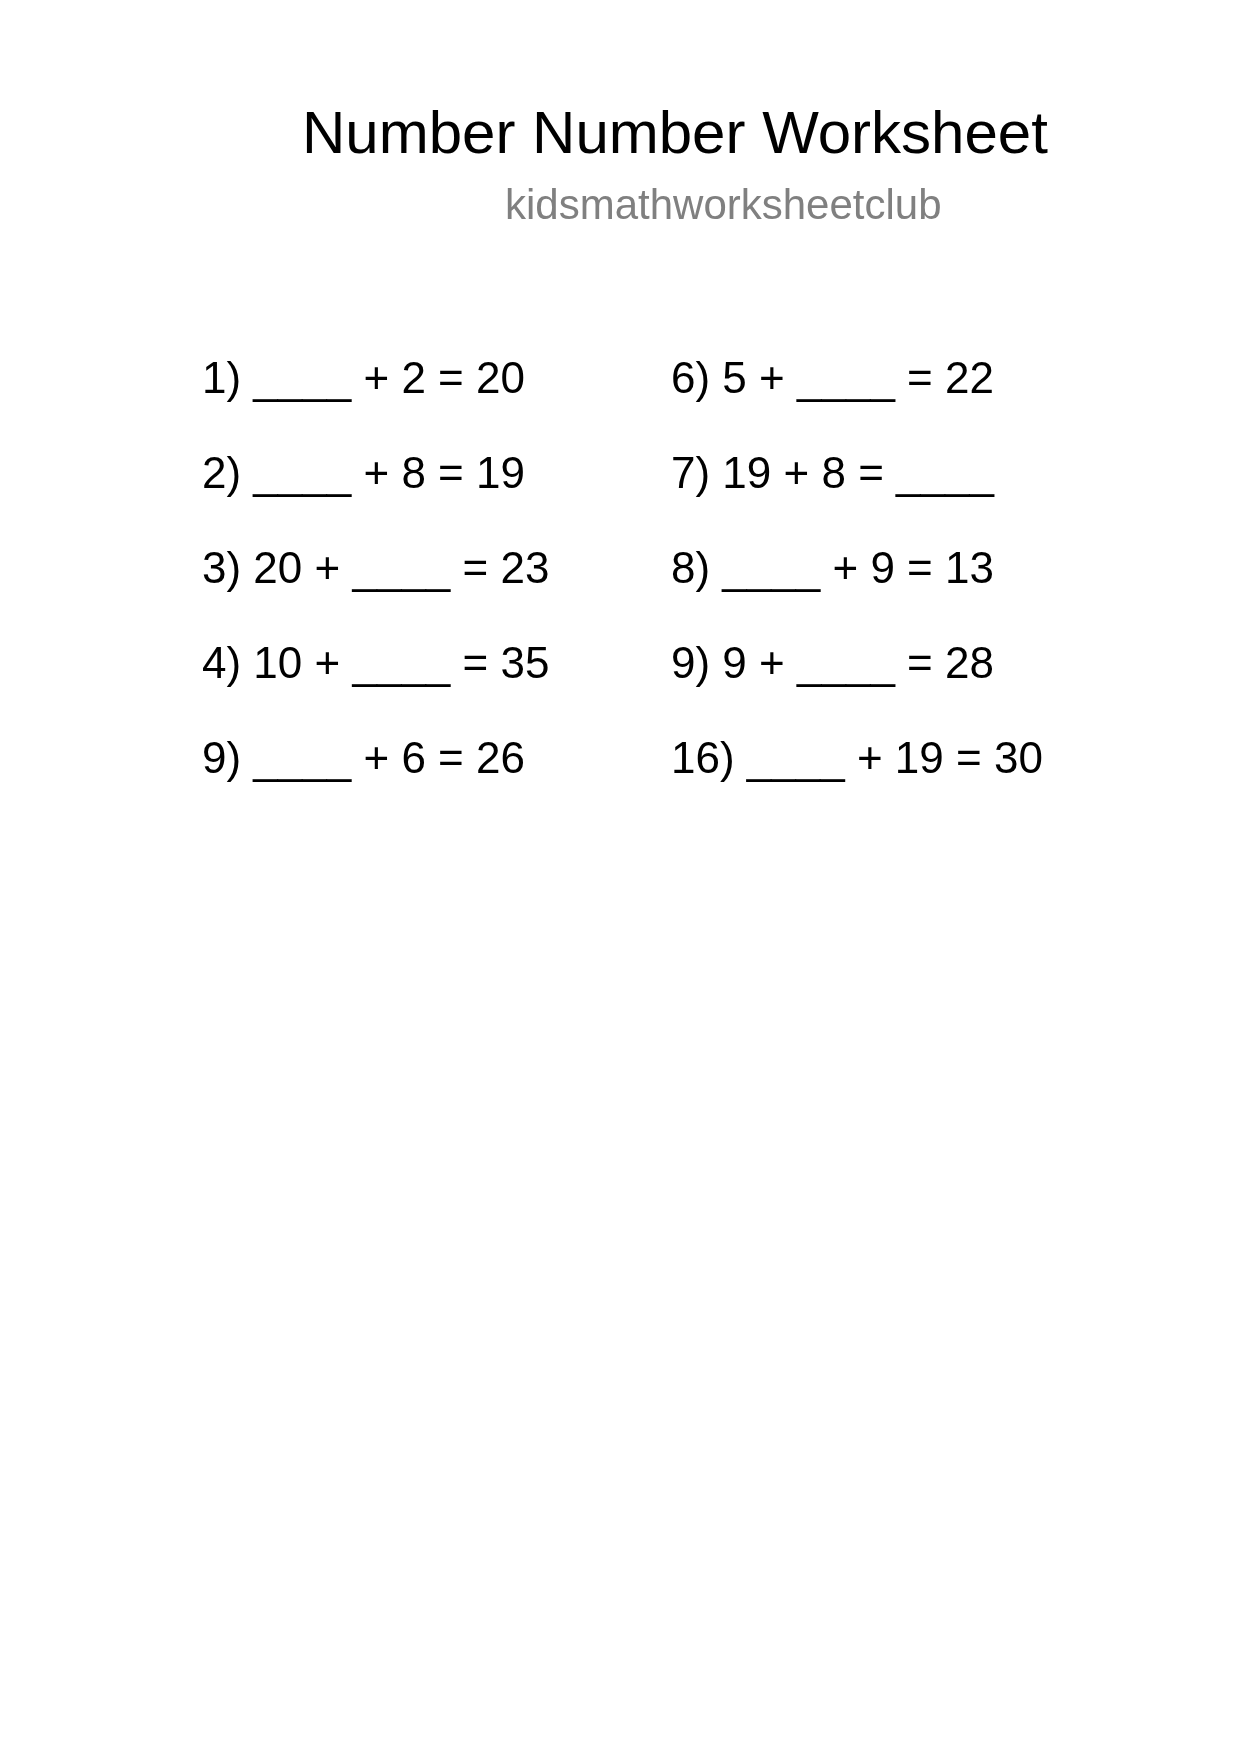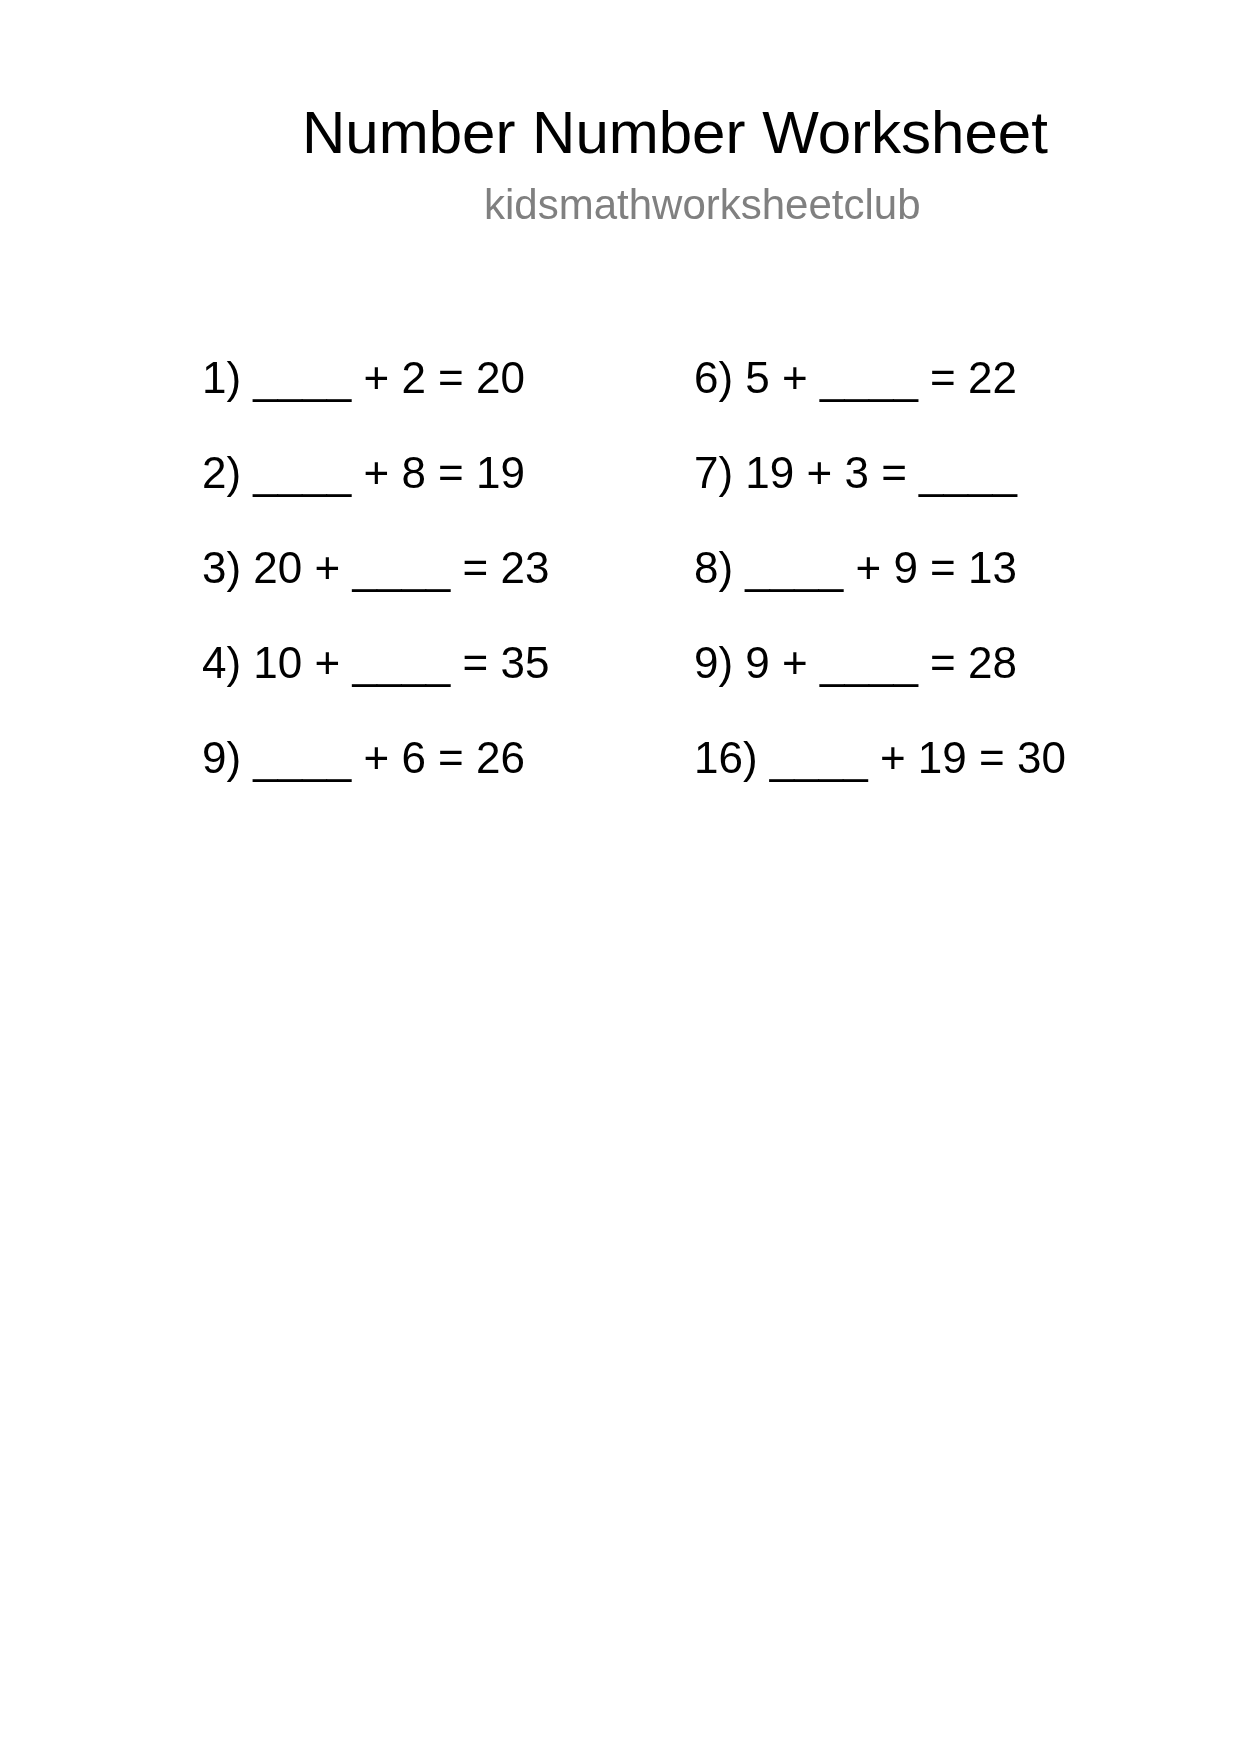--- a/index.html
+++ b/index.html
@@ -19,36 +19,36 @@
       position: absolute;
       left: 302px;
       top: 98px;
       font-size: 60px;
       line-height: 70px;
       white-space: nowrap;
       color: #000000;
     }
     .subtitle {
       position: absolute;
-      left: 484px;
+      left: 505px;
       top: 180px;
       font-size: 42px;
       line-height: 50px;
       white-space: nowrap;
       color: #808080;
     }
     .problem {
       position: absolute;
       font-size: 44px;
       line-height: 52px;
       white-space: nowrap;
       color: #000000;
     }
     .col-left { left: 202px; }
-    .col-right { left: 694px; }
+    .col-right { left: 671px; }
     .r1 { top: 352px; }
     .r2 { top: 447px; }
     .r3 { top: 542px; }
     .r4 { top: 637px; }
     .r5 { top: 732px; }
   </style>
 </head>
 <body>
 
 <div class="title">Number Number Worksheet</div>
@@ -57,17 +57,17 @@
 <div>
   <div class="problem col-left r1">1) ____ + 2 = 20</div>
   <div class="problem col-left r2">2) ____ + 8 = 19</div>
   <div class="problem col-left r3">3) 20 + ____ = 23</div>
   <div class="problem col-left r4">4) 10 + ____ = 35</div>
   <div class="problem col-left r5">9) ____ + 6 = 26</div>
 </div>
 
 <div>
   <div class="problem col-right r1">6) 5 + ____ = 22</div>
-  <div class="problem col-right r2">7) 19 + 3 = ____</div>
+  <div class="problem col-right r2">7) 19 + 8 = ____</div>
   <div class="problem col-right r3">8) ____ + 9 = 13</div>
   <div class="problem col-right r4">9) 9 + ____ = 28</div>
   <div class="problem col-right r5">16) ____ + 19 = 30</div>
 </div>
 
 </body></html>

